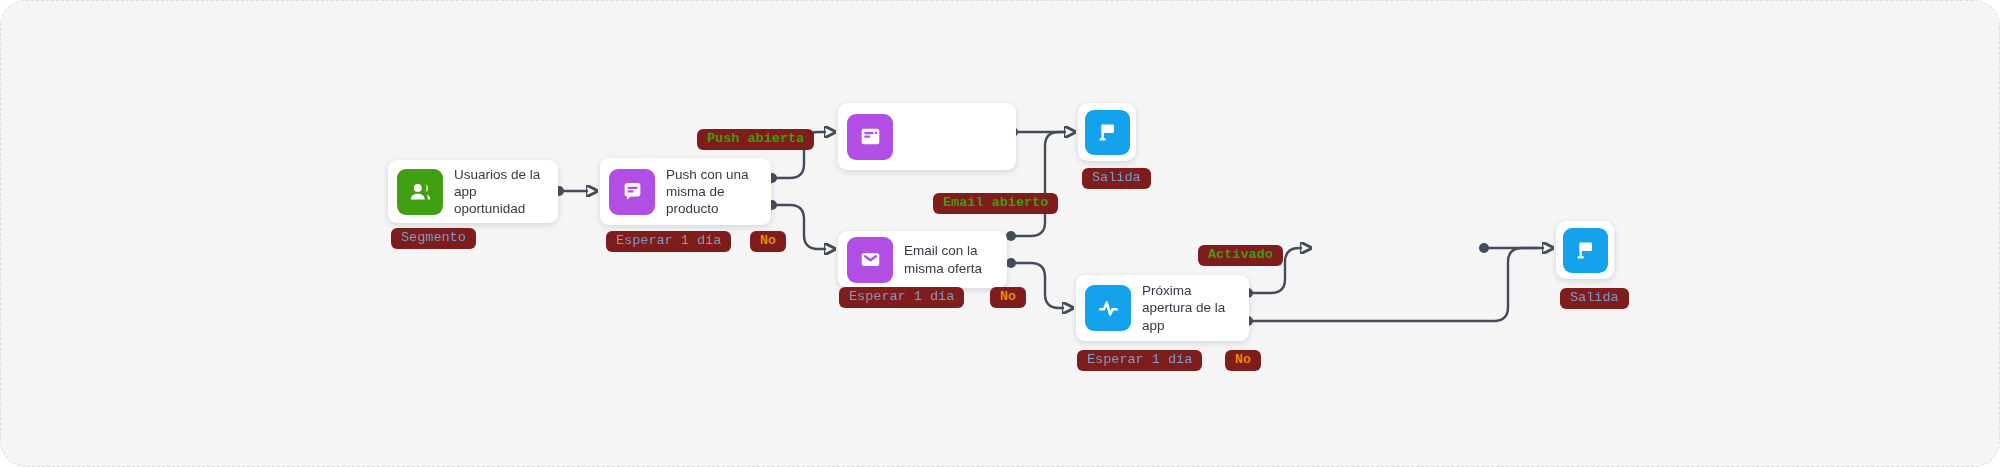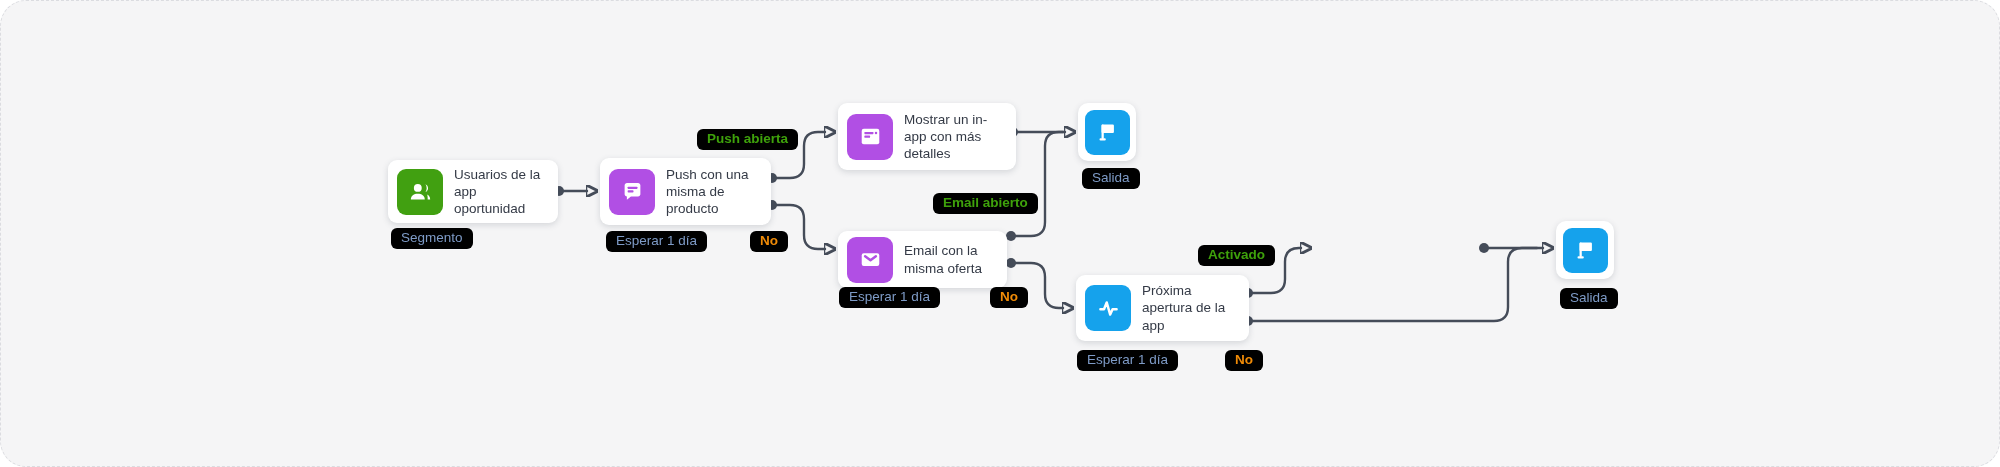--- a/index.html
+++ b/index.html
@@ -42,25 +42,26 @@
   .exit{
     position:absolute;width:58px;height:58px;
     background:#ffffff;border-radius:10px;
     box-shadow:0 2px 6px rgba(60,70,90,.18);
     display:flex;align-items:center;justify-content:center;
     cursor:pointer;
   }
   .exit .ic{width:45px;height:45px;}
   .tag{
     position:absolute;
-    background:#000000;
+    background:#7f1d1d;
     border-radius:6px;
     font-size:13.5px;
     padding:2px 10px 4px;
     white-space:nowrap;
+    font-family:Liberation Mono, monospace;
   }
   .tag-blue{color:#7E9BC7;}
   .tag-green{color:#3EA10B;font-weight:700;}
   .tag-orange{color:#F08B07;font-weight:700;}
 </style>
 </head>
 <body>
 
 <div class="canvas">
 
@@ -119,21 +120,20 @@
 
   <div class="node" style="left:837px;top:102px;width:178px;height:67px">
     <div class="ic ic-purple">
       <svg viewBox="0 0 24 24">
         <rect x="4.2" y="5.2" width="15.6" height="13.6" rx="1.8" fill="#ffffff"></rect>
         <rect x="6.6" y="8" width="8" height="1.9" rx="0.5" fill="#B14FE4"></rect>
         <circle cx="16.9" cy="8.9" r="1.1" fill="#B14FE4"></circle>
         <rect x="6.6" y="11.2" width="5" height="1.9" rx="0.5" fill="#B14FE4"></rect>
       </svg>
     </div>
-    <div class="title" style="width:100px">Mostrar un in-app con más detalles</div>
   </div>
 
   <div class="exit" style="left:1077px;top:102px">
     <div class="ic ic-blue">
       <svg viewBox="0 0 24 24" fill="#ffffff">
         <rect x="6.7" y="4.9" width="11" height="7.6" rx="1"></rect>
         <rect x="6.7" y="4.9" width="2" height="13" rx="1"></rect>
         <rect x="4.9" y="17.2" width="5.6" height="1.9" rx="0.95"></rect>
       </svg>
     </div>

